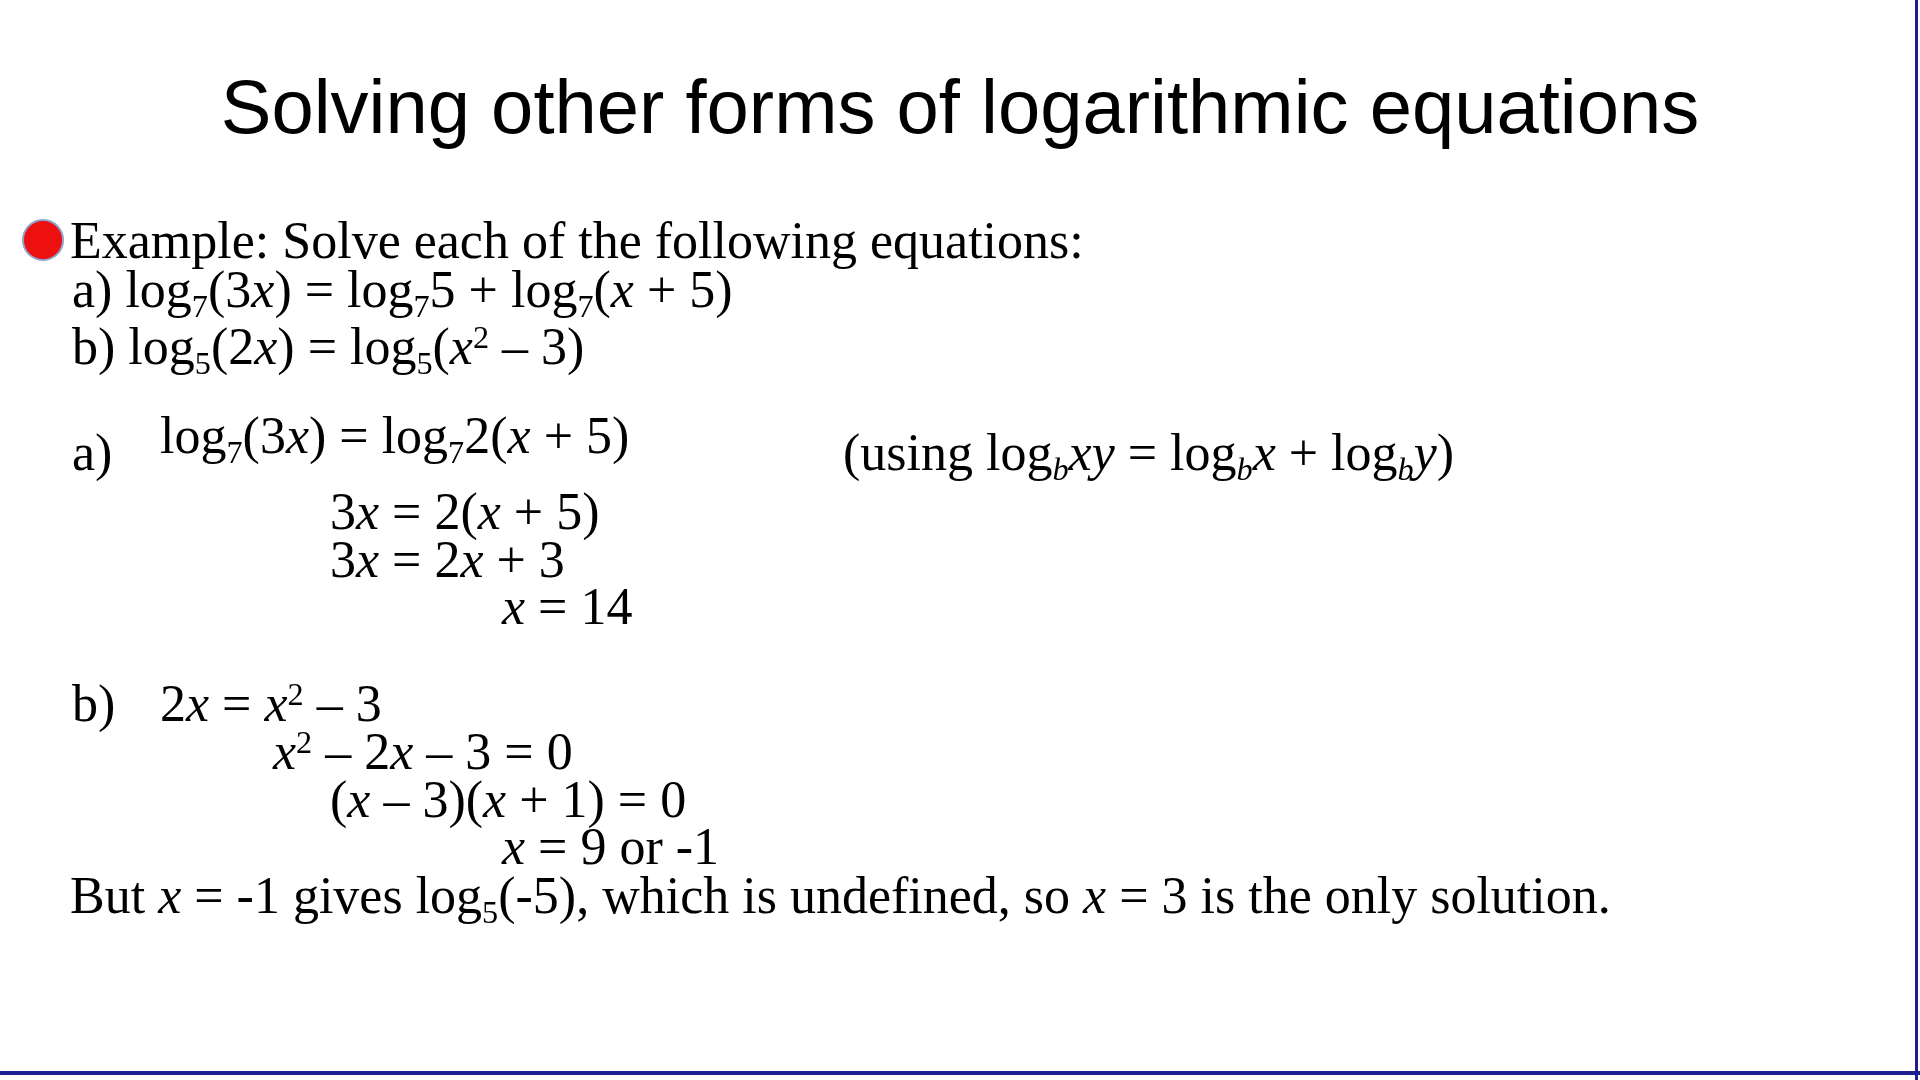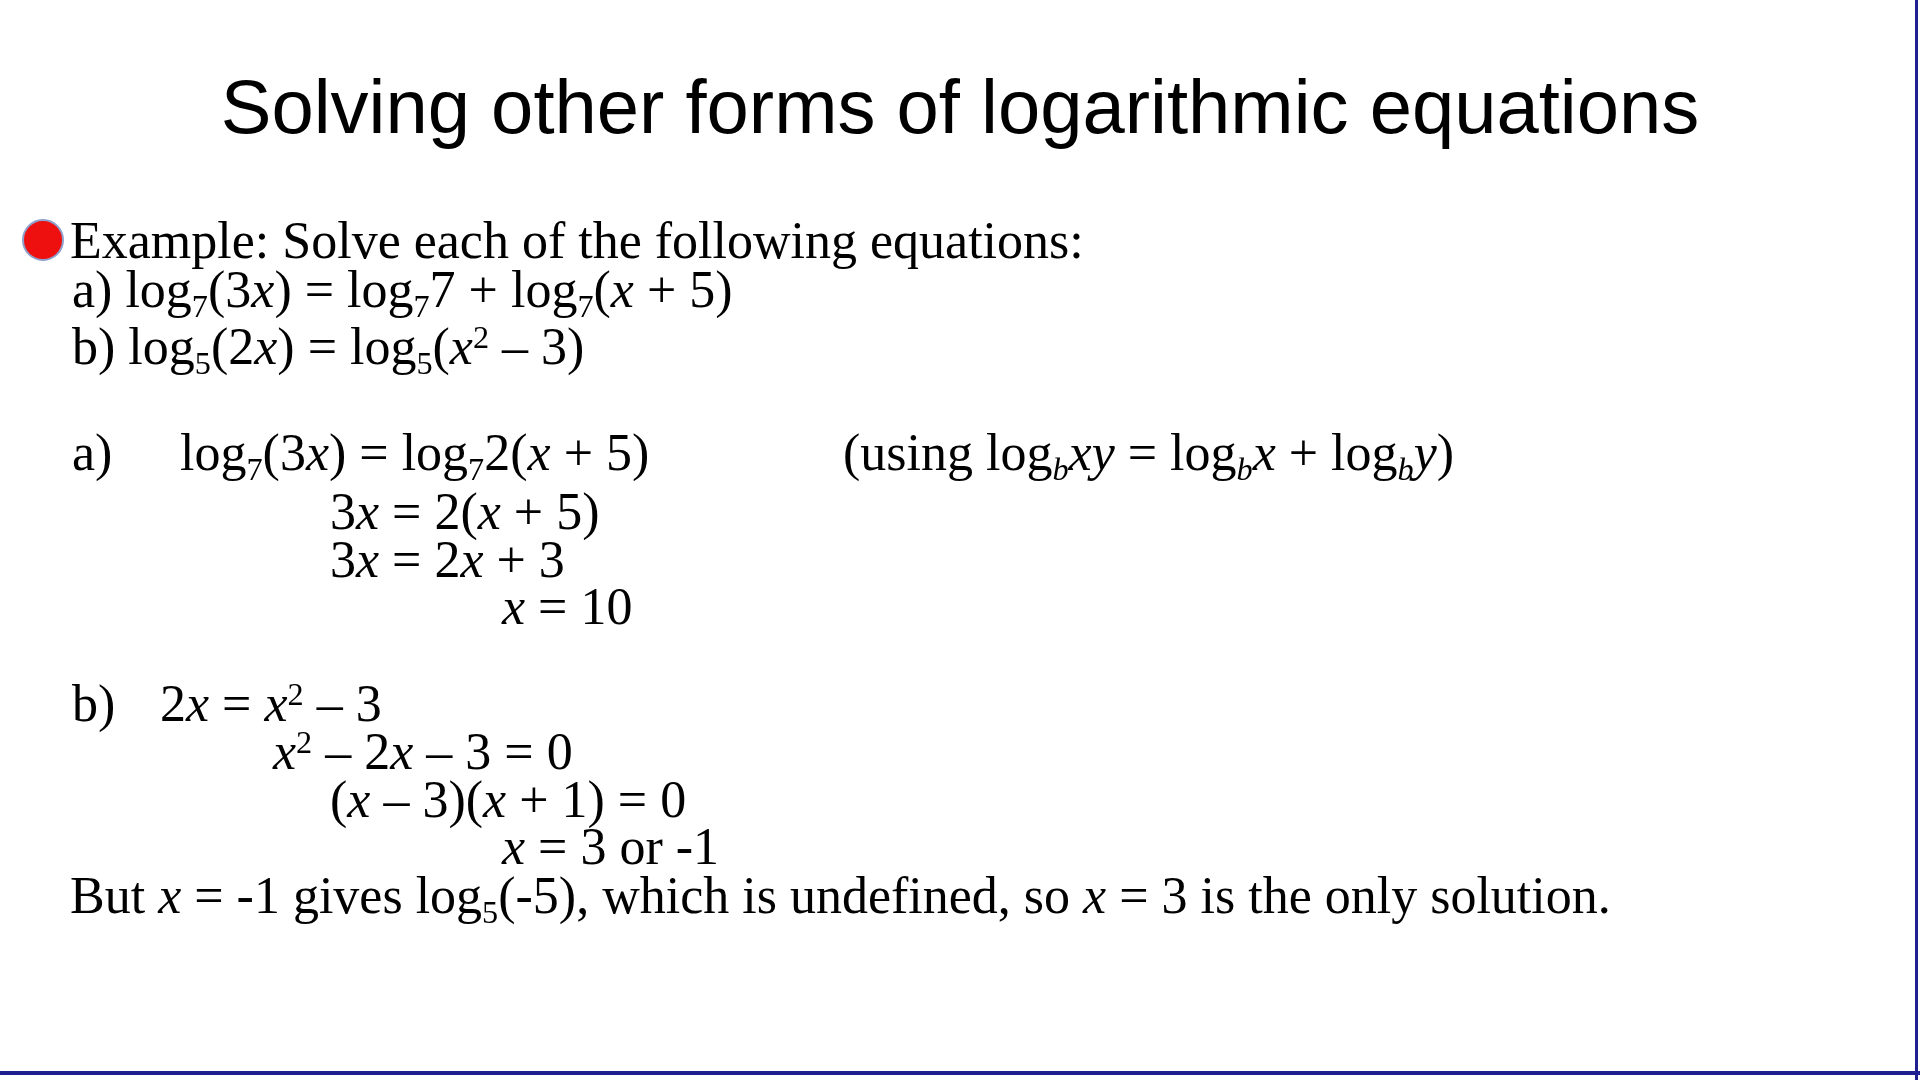--- a/index.html
+++ b/index.html
@@ -81,30 +81,30 @@
   }
 </style>
 </head>
 <body>
 
 <div class="slide">
   <h1 class="title">Solving other forms of logarithmic equations</h1>
   <div class="bullet" style="background: rgb(238, 15, 15); border-color: rgb(142, 160, 204);"></div>
   <main id="content">
       <div class="line-item" style="top: 217px; left: 70px;"><span class="seg-n">Example: Solve each of the following equations:</span></div>
-      <div class="line-item" style="top: 266px; left: 72px;"><span class="seg-n">a) log</span><span class="seg-s">7</span><span class="seg-n">(3</span><span class="seg-i">x</span><span class="seg-n">) = log</span><span class="seg-s">7</span><span class="seg-n">7 + log</span><span class="seg-s">7</span><span class="seg-n">(</span><span class="seg-i">x</span><span class="seg-n"> + 5)</span></div>
+      <div class="line-item" style="top: 266px; left: 72px;"><span class="seg-n">a) log</span><span class="seg-s">7</span><span class="seg-n">(3</span><span class="seg-i">x</span><span class="seg-n">) = log</span><span class="seg-s">7</span><span class="seg-n">5 + log</span><span class="seg-s">7</span><span class="seg-n">(</span><span class="seg-i">x</span><span class="seg-n"> + 5)</span></div>
       <div class="line-item" style="top: 323px; left: 72px;"><span class="seg-n">b) log</span><span class="seg-s">5</span><span class="seg-n">(2</span><span class="seg-i">x</span><span class="seg-n">) = log</span><span class="seg-s">5</span><span class="seg-n">(</span><span class="seg-i">x</span><span class="seg-p">2</span><span class="seg-n"> – 3)</span></div>
       <div class="line-item" style="top: 429px; left: 72px;"><span class="seg-n">a)</span></div>
-      <div class="line-item" style="top: 429px; left: 160px; margin-left: 20px;"><span class="seg-n">log</span><span class="seg-s">7</span><span class="seg-n">(3</span><span class="seg-i">x</span><span class="seg-n">) = log</span><span class="seg-s">7</span><span class="seg-n">2(</span><span class="seg-i">x</span><span class="seg-n"> + 5)</span></div>
+      <div class="line-item" style="top: 412px; left: 160px;"><span class="seg-n">log</span><span class="seg-s">7</span><span class="seg-n">(3</span><span class="seg-i">x</span><span class="seg-n">) = log</span><span class="seg-s">7</span><span class="seg-n">2(</span><span class="seg-i">x</span><span class="seg-n"> + 5)</span></div>
       <div class="line-item" style="top: 429px; left: 843px;"><span class="seg-n">(using log</span><span class="seg-si">b</span><span class="seg-i">xy</span><span class="seg-n"> = log</span><span class="seg-si">b</span><span class="seg-i">x</span><span class="seg-n"> + log</span><span class="seg-si">b</span><span class="seg-i">y</span><span class="seg-n">)</span></div>
       <div class="line-item" style="top: 488px; left: 330px;"><span class="seg-n">3</span><span class="seg-i">x</span><span class="seg-n"> = 2(</span><span class="seg-i">x</span><span class="seg-n"> + 5)</span></div>
       <div class="line-item" style="top: 536px; left: 330px;"><span class="seg-n">3</span><span class="seg-i">x</span><span class="seg-n"> = 2</span><span class="seg-i">x</span><span class="seg-n"> + 3</span></div>
-      <div class="line-item" style="top: 583px; left: 502px;"><span class="seg-i">x</span><span class="seg-n"> = 10</span></div>
+      <div class="line-item" style="top: 583px; left: 502px;"><span class="seg-i">x</span><span class="seg-n"> = 14</span></div>
       <div class="line-item" style="top: 680px; left: 72px;"><span class="seg-n">b)</span></div>
       <div class="line-item" style="top: 680px; left: 160px;"><span class="seg-n">2</span><span class="seg-i">x</span><span class="seg-n"> = </span><span class="seg-i">x</span><span class="seg-p">2</span><span class="seg-n"> – 3</span></div>
       <div class="line-item" style="top: 728px; left: 245px; margin-left: 28px;"><span class="seg-i">x</span><span class="seg-p">2</span><span class="seg-n"> – 2</span><span class="seg-i">x</span><span class="seg-n"> – 3 = 0</span></div>
       <div class="line-item" style="top: 776px; left: 330px;"><span class="seg-n">(</span><span class="seg-i">x</span><span class="seg-n"> – 3)(</span><span class="seg-i">x</span><span class="seg-n"> + 1) = 0</span></div>
-      <div class="line-item" style="top: 823px; left: 502px;"><span class="seg-i">x</span><span class="seg-n"> = 3 or -1</span></div>
+      <div class="line-item" style="top: 823px; left: 502px;"><span class="seg-i">x</span><span class="seg-n"> = 9 or -1</span></div>
       <div class="line-item" style="top: 872px; left: 70px;"><span class="seg-n">But </span><span class="seg-i">x</span><span class="seg-n"> = -1 gives log</span><span class="seg-s">5</span><span class="seg-n">(-5), which is undefined, so </span><span class="seg-i">x</span><span class="seg-n"> = 3 is the only solution.</span></div>
     </main>
   <div class="edge-right" style="background: rgb(31, 31, 143);"></div>
   <div class="edge-bottom" style="background: rgb(31, 31, 143);"></div>
 </div>
 
 </body></html>

